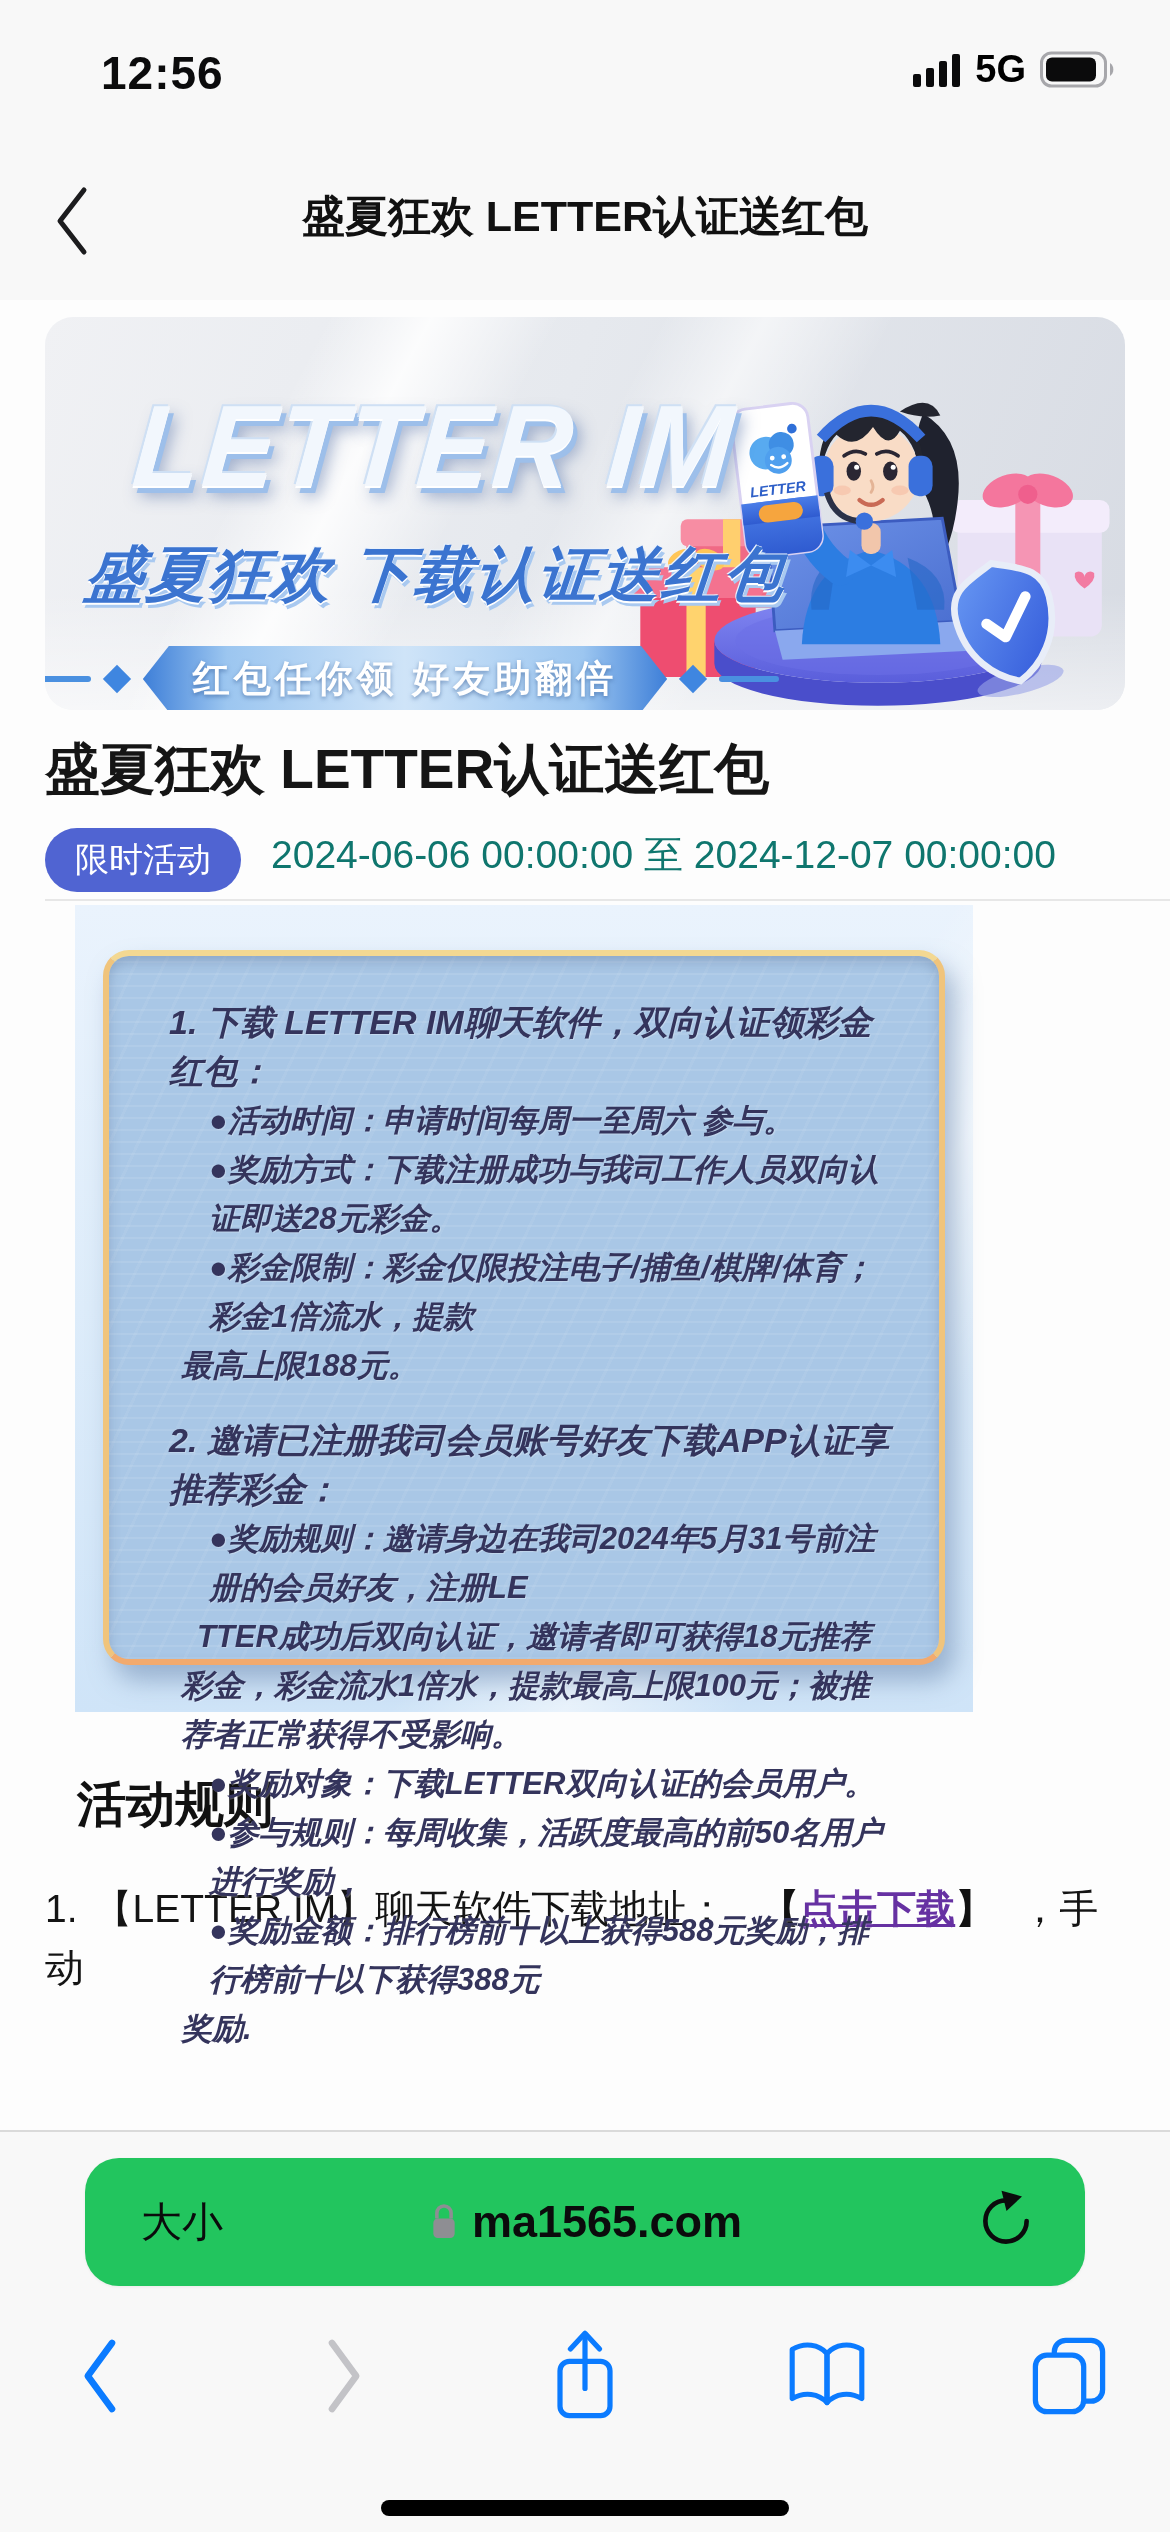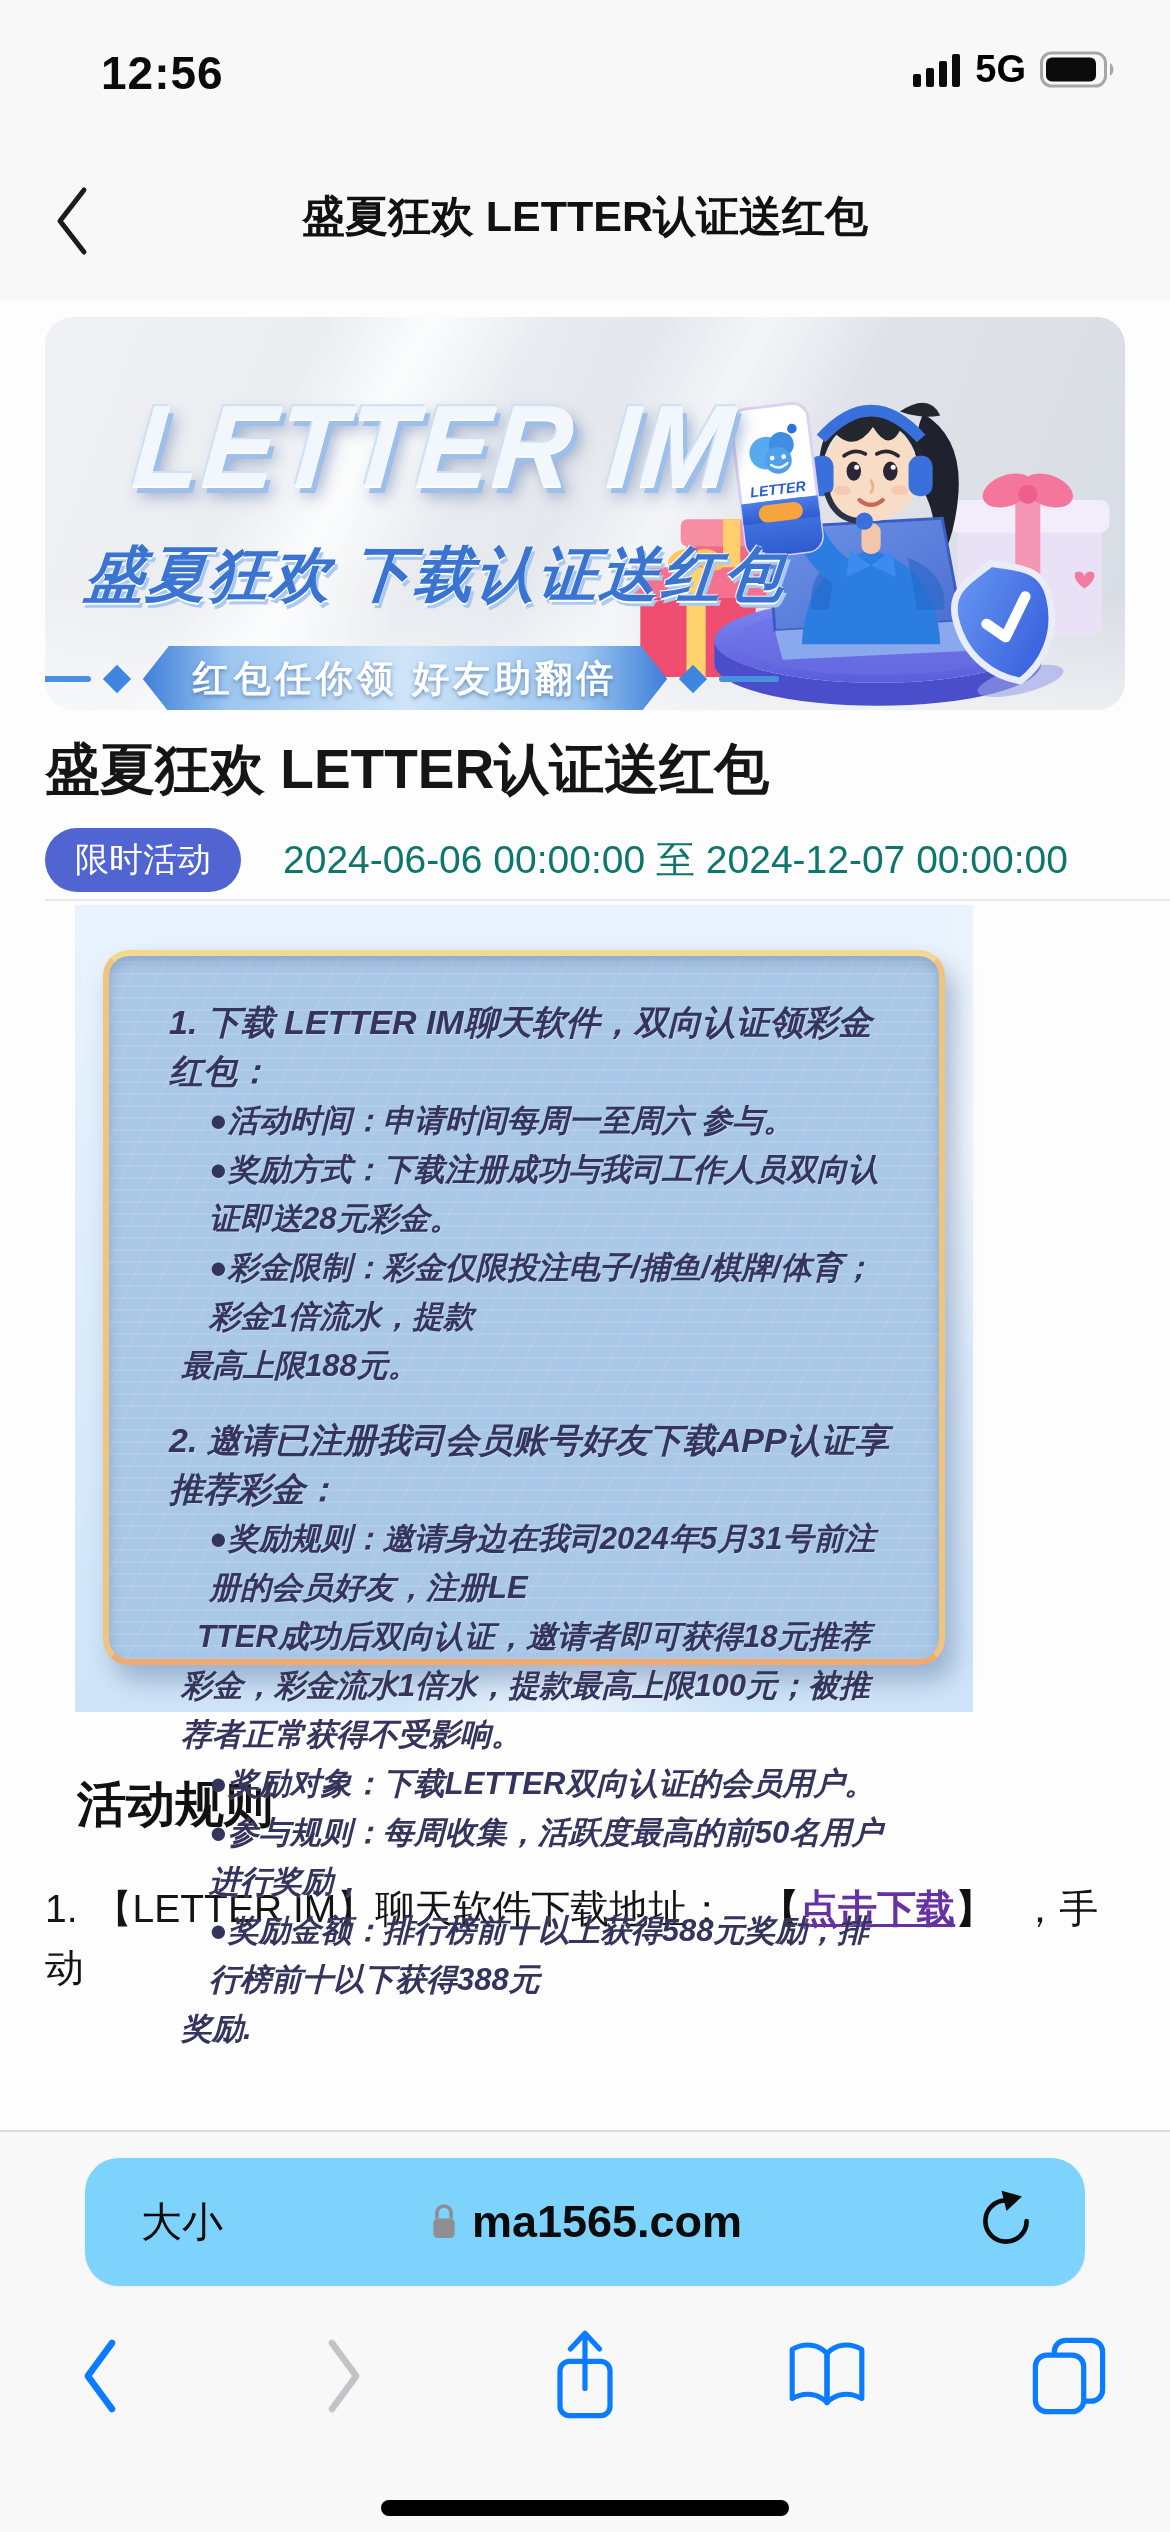--- a/index.html
+++ b/index.html
@@ -44,21 +44,21 @@
   .rib-diamond{width:20px;height:20px;background:#3f86e0;transform:rotate(45deg);}
   .ribbon{
     padding:8px 50px;font-size:37px;font-weight:700;letter-spacing:4px;color:#fff;white-space:nowrap;
     text-shadow:0 2px 4px rgba(40,80,140,.55);
     background:linear-gradient(90deg,#3e7fd8 0%,#9cc6f0 16%,#cfe4f8 50%,#9cc6f0 84%,#3e7fd8 100%);
     clip-path:polygon(26px 0,calc(100% - 26px) 0,100% 50%,calc(100% - 26px) 100%,26px 100%,0 50%);
   }
   .banner-art{position:absolute;right:2px;bottom:0;z-index:1;}
   
   .page-title{position:absolute;left:45px;top:733px;font-size:55px;font-weight:700;color:#151515;}
-  .meta-row{position:absolute;left:45px;top:828px;display:flex;align-items:center;gap:42px;}
+  .meta-row{position:absolute;left:45px;top:828px;display:flex;gap:30px;}
   .badge{background:#5064d2;color:#fff;font-size:34px;padding:9px 30px;border-radius:44px;}
   .date-range{font-size:39px;color:#0f766e;}
   .divider{position:absolute;left:45px;right:0;top:899px;height:2px;background:#e7e7e7;}
   
   .panel{
     position:absolute;left:75px;top:905px;width:898px;height:807px;
     background:linear-gradient(180deg,#eaf3fd 0%,#ddecfa 50%,#cfe4f8 100%);
   }
   .panel::after{content:"";position:absolute;inset:0;
     background:linear-gradient(125deg,transparent 60%,rgba(255,255,255,.55) 72%,transparent 84%);}
@@ -84,21 +84,21 @@
   .rules-title{position:absolute;left:45px;top:1772px;font-size:49px;font-weight:700;color:#111;margin-left:32px;}
   .rule-item{position:absolute;left:45px;top:1880px;width:1085px;font-size:39px;color:#141414;line-height:1.5;}
   .rule-num{margin-right:16px;}
   .bracket{font-weight:700;color:#111;}
   .bracket-open{margin-left:34px;}
   .dl-link{color:#6631a2;font-weight:700;text-decoration:underline;text-decoration-thickness:3px;cursor:pointer;}
   .after-txt{margin-left:26px;}
   
   .toolbar{position:absolute;left:0;bottom:0;width:100%;height:400px;background:#f8f8f8;border-top:2px solid #dadada;}
   .url-pill{
-    position:absolute;left:85px;top:26px;width:1000px;height:128px;background:#7dd3fc;border-radius:34px;
+    position:absolute;left:85px;top:26px;width:1000px;height:128px;background:#22c55e;border-radius:34px;
     display:flex;align-items:center;box-shadow:0 1px 3px rgba(0,0,0,.06);
   }
   .tb-size{margin-left:56px;font-size:41px;color:#0b0b0c;cursor:pointer;}
   .url-center{position:absolute;left:0;right:0;display:flex;align-items:center;justify-content:center;gap:12px;font-weight:bold;}
   .url-text{font-size:45px;color:#0b0b0c;}
   .tb-reload{position:absolute;right:46px;top:30px;width:66px;height:66px;cursor:pointer;}
   .nav-icons{position:absolute;left:0;right:0;top:196px;display:flex;justify-content:space-between;padding:0 58px;}
   .nav-icons .ic{width:86px;height:96px;display:flex;align-items:center;justify-content:center;cursor:pointer;}
   .home-indicator{position:absolute;left:50%;bottom:16px;transform:translateX(-50%);width:408px;height:16px;border-radius:9px;background:#000;}
 </style>

